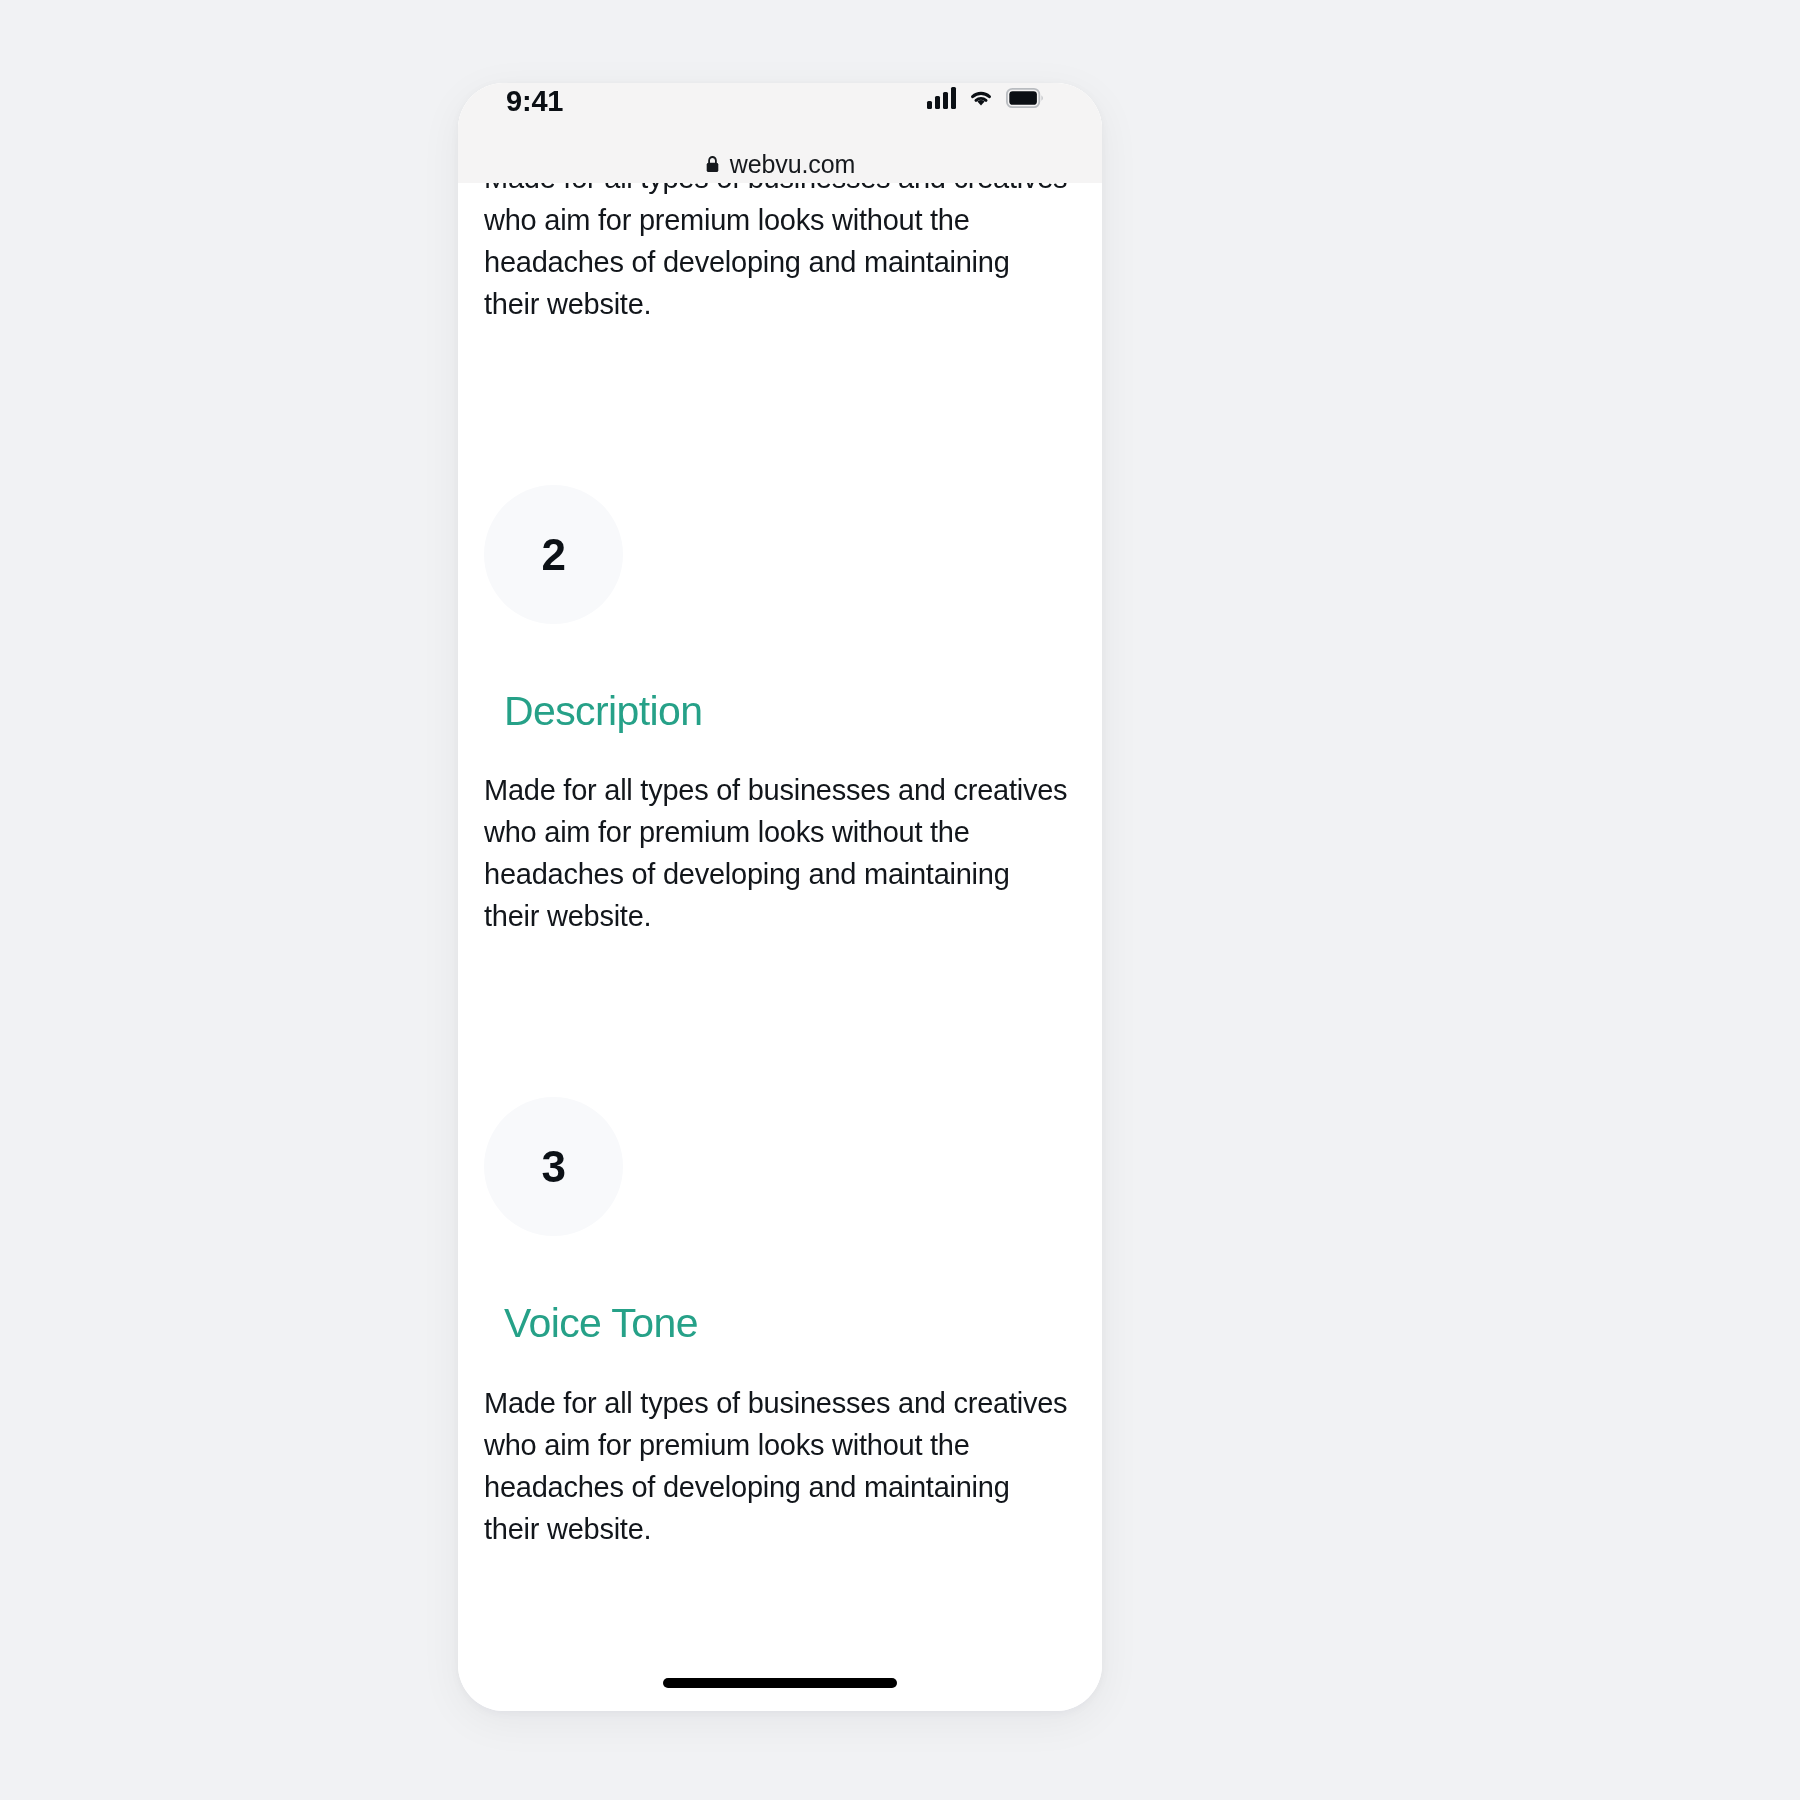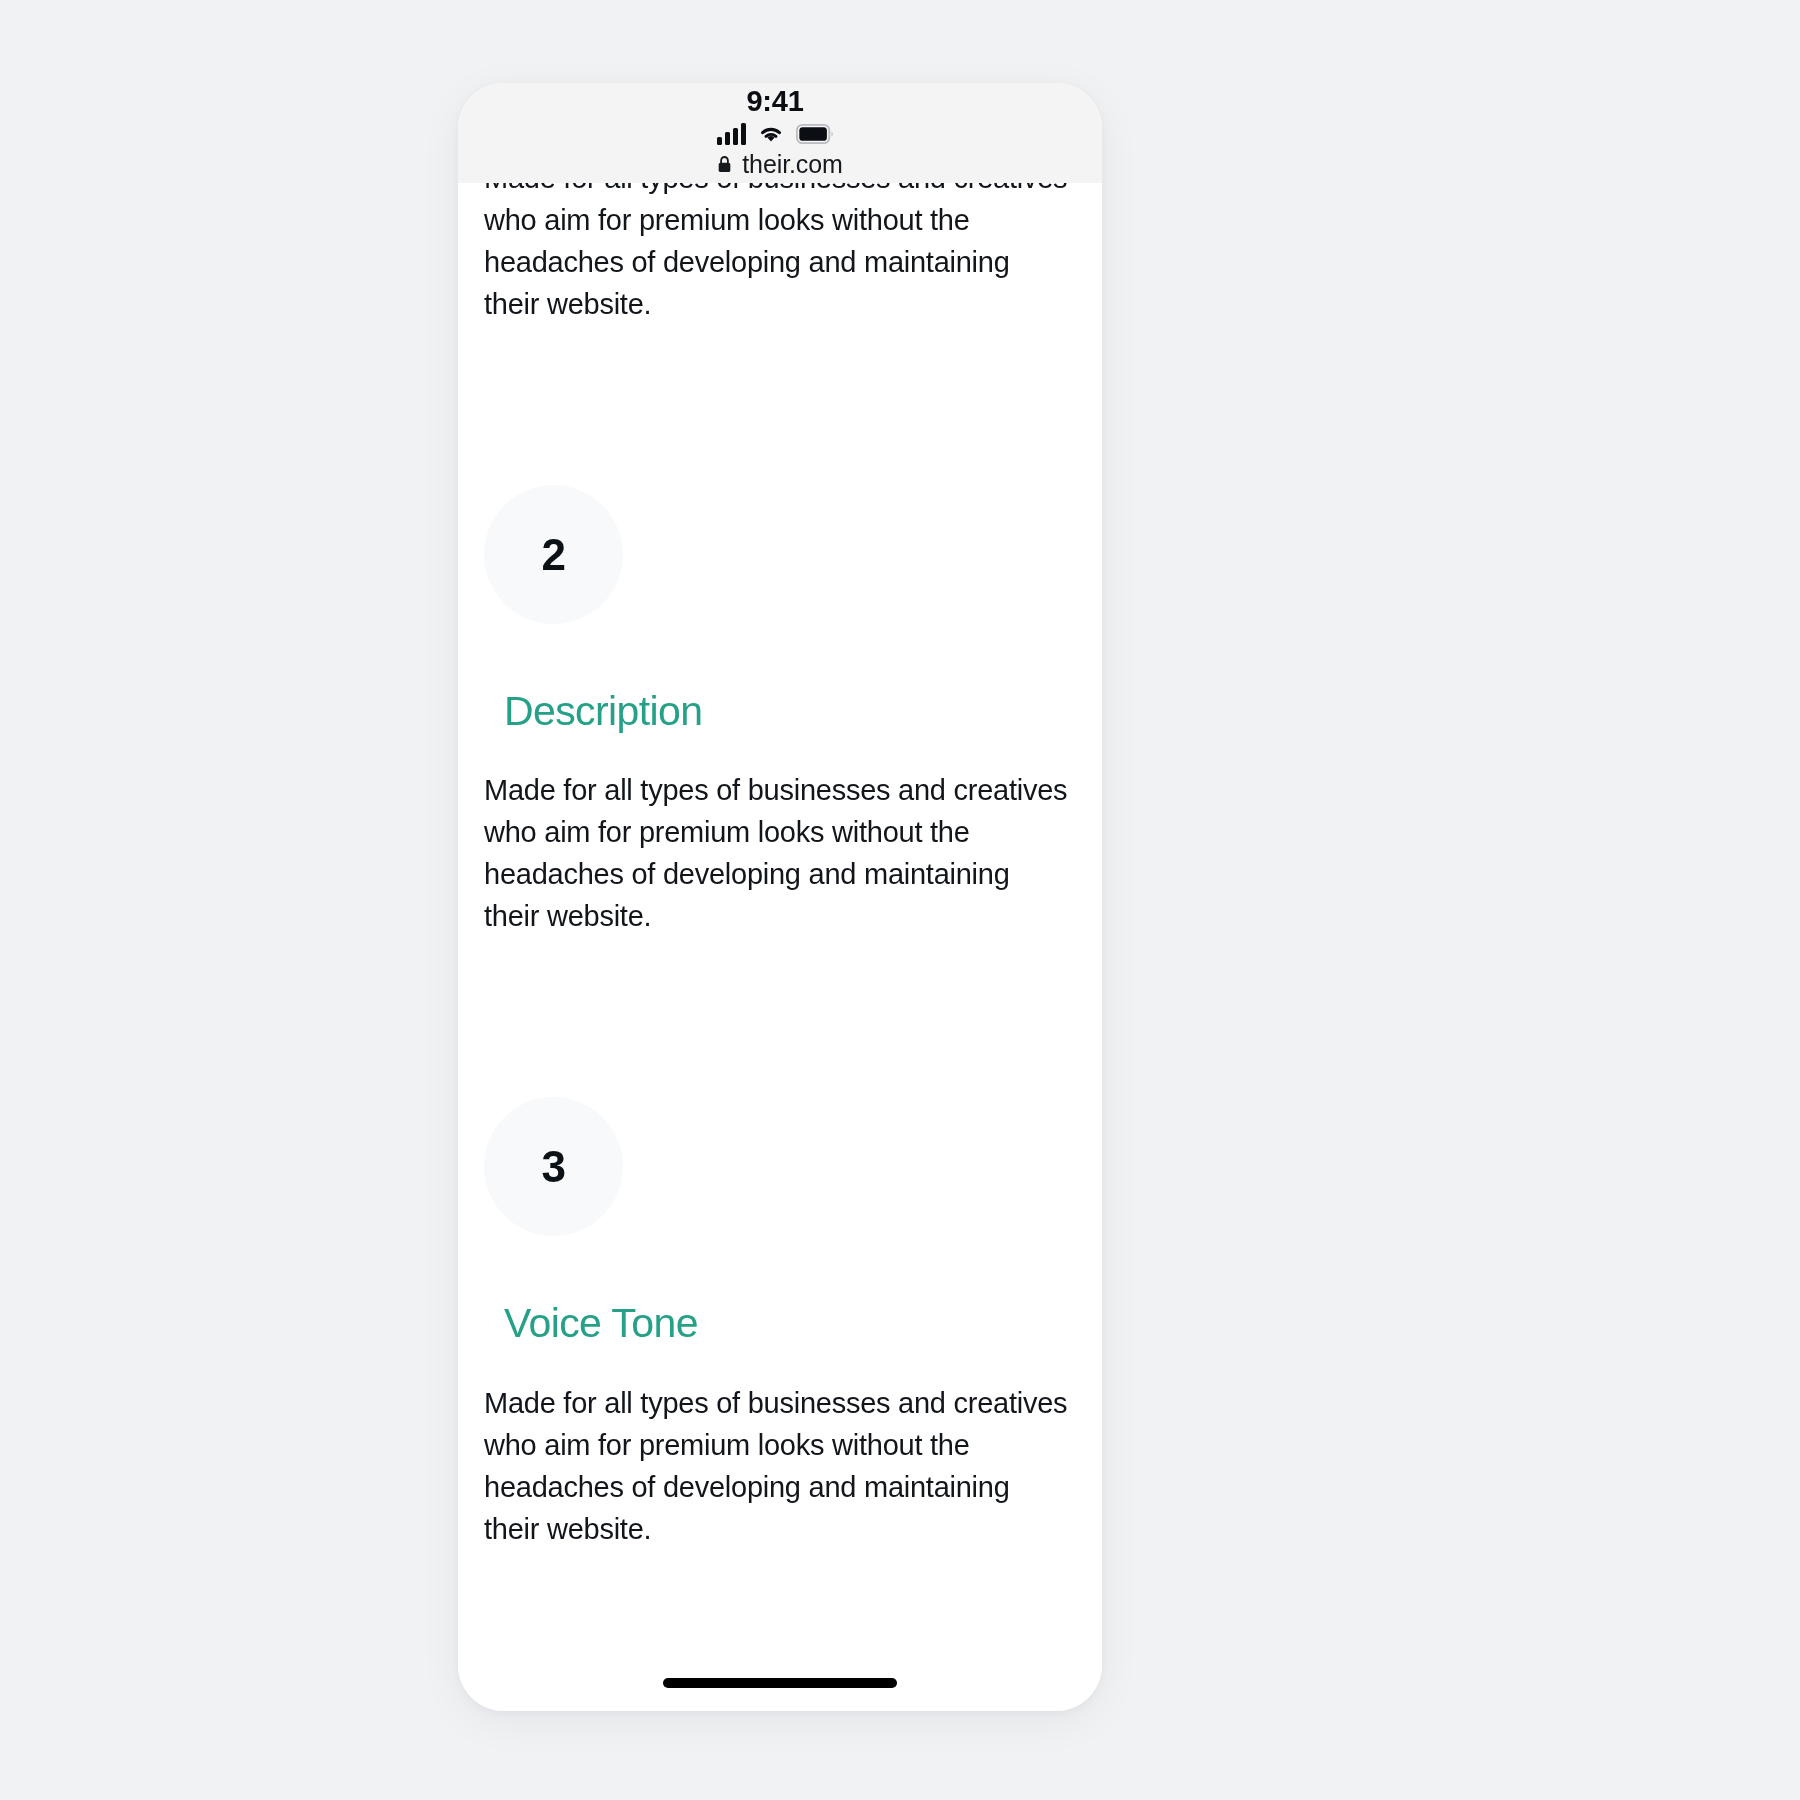--- a/index.html
+++ b/index.html
@@ -40,24 +40,23 @@
     height: 100px;
     background: #f5f4f4;
     z-index: 6;
   }
 
   .statusbar {
     position: absolute;
     top: 0; left: 0; right: 16px;
     height: 62px;
     display: flex;
-    align-items: center;
+    align-items: flex-start;
     justify-content: space-between;
     padding: 0 42px 0 48px;
-    flex-direction: column;
   }
 
   .status-time {
     font-size: 29px;
     font-weight: 700;
     color: #0b0f14;
     letter-spacing: -0.2px;
     line-height: 1;
     margin-top: 4px;
   }
@@ -247,21 +246,21 @@
             <path d="M35.6 7.2 q2.0 2.8 0 5.6 Z" fill="#a9adb2"></path>
           </svg>
         </div>
       </div>
 
       <div class="urlbar">
         <svg class="lock" viewBox="0 0 15 18">
           <path d="M4.1 8.1 V5.4 a3.4 3.4 0 0 1 6.8 0 V8.1" fill="none" stroke="#16191d" stroke-width="1.8"></path>
           <rect x="1.7" y="7.7" width="11.6" height="9.4" rx="1.9" fill="#16191d"></rect>
         </svg>
-        <span class="url-text">their.com</span>
+        <span class="url-text">webvu.com</span>
       </div>
 
     </div>
 
     <div class="home-indicator"></div>
 
   </div>
 </div>
 
 </body></html>

